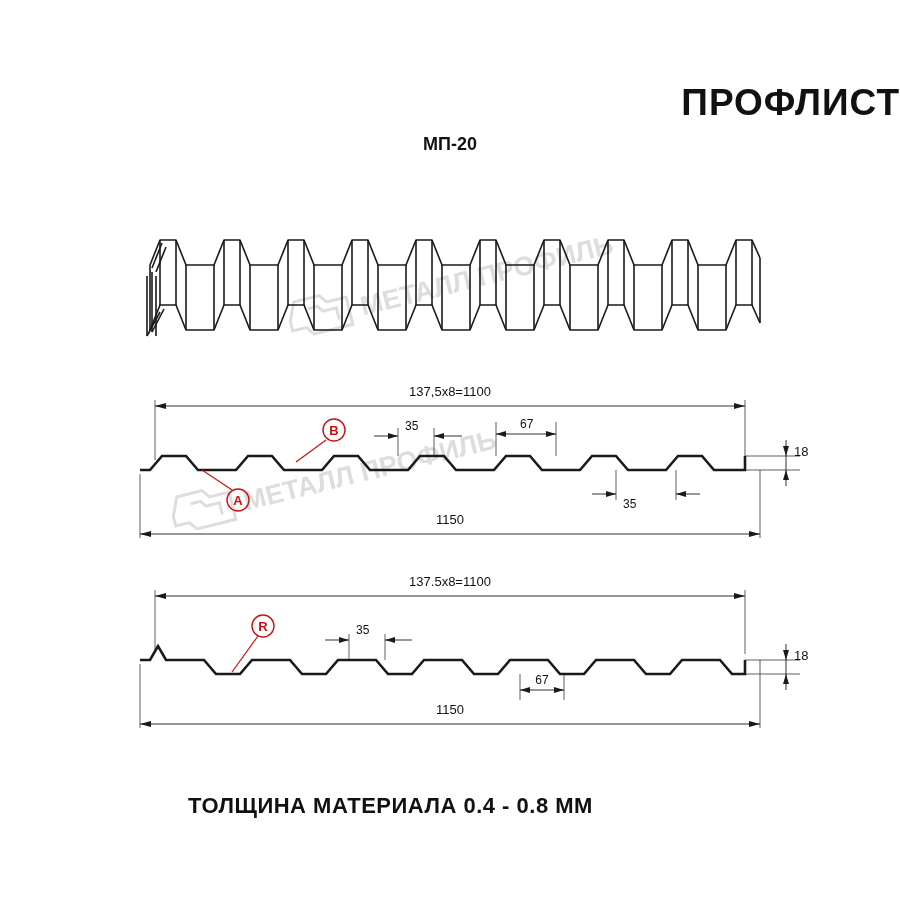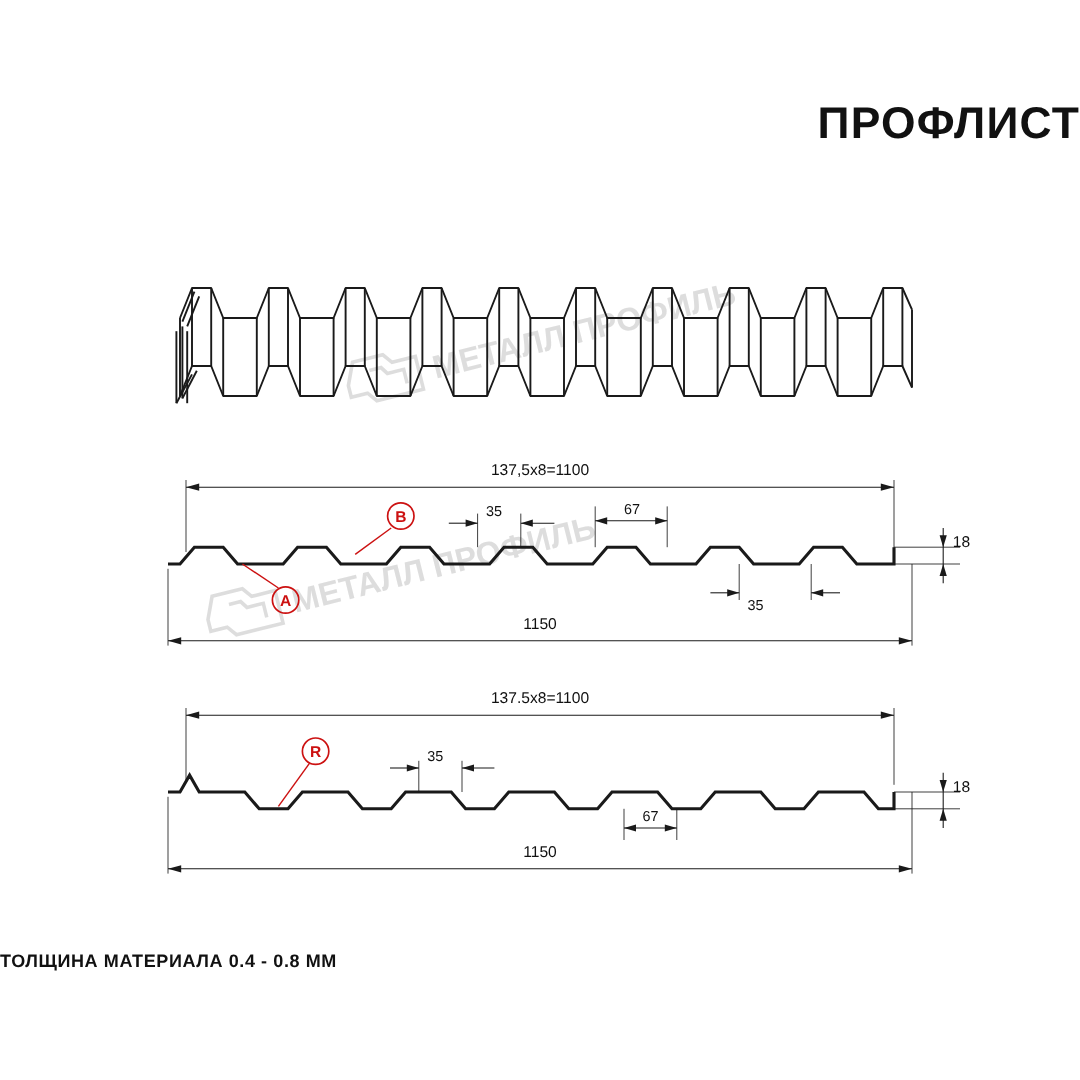--- a/index.html
+++ b/index.html
@@ -39,21 +39,22 @@
     text-align: center;
     font-size: 18px;
     font-weight: bold;
     color: #111;
   }
   .footnote {
     position: absolute;
     top: 793px;
     left: 0;
     width: 781px;
-    font-size: 15px;
+    text-align: center;
+    font-size: 22px;
     font-weight: bold;
     color: #111;
     letter-spacing: 0.5px;
   }
   svg { display: block; }
   .dim-text {
     font-family: "Liberation Sans", sans-serif;
     font-size: 13px;
     fill: #111;
   }
@@ -74,20 +75,21 @@
     font-weight: bold;
     fill: #d8d8d8;
   }
 </style>
 </head>
 <body>
 
 <div class="sheet">
 
   <div class="title">ПРОФЛИСТ</div>
+  <div class="subtitle">МП-20</div>
   <div class="footnote">ТОЛЩИНА МАТЕРИАЛА 0.4 - 0.8 ММ</div>
 
   <svg width="900" height="900" viewBox="0 0 900 900">
 
     <g opacity="0.85">
       <g transform="translate(285,300) rotate(-14)">
         <g fill="none" stroke="#d8d8d8" stroke-width="3">
           <path d="M0,22 L8,4 L34,4 L40,12 L60,12 L60,40 L20,40 L14,32 L0,32 Z"></path>
           <path d="M20,14 L30,14 L34,20 L48,20 L48,32"></path>
         </g>

